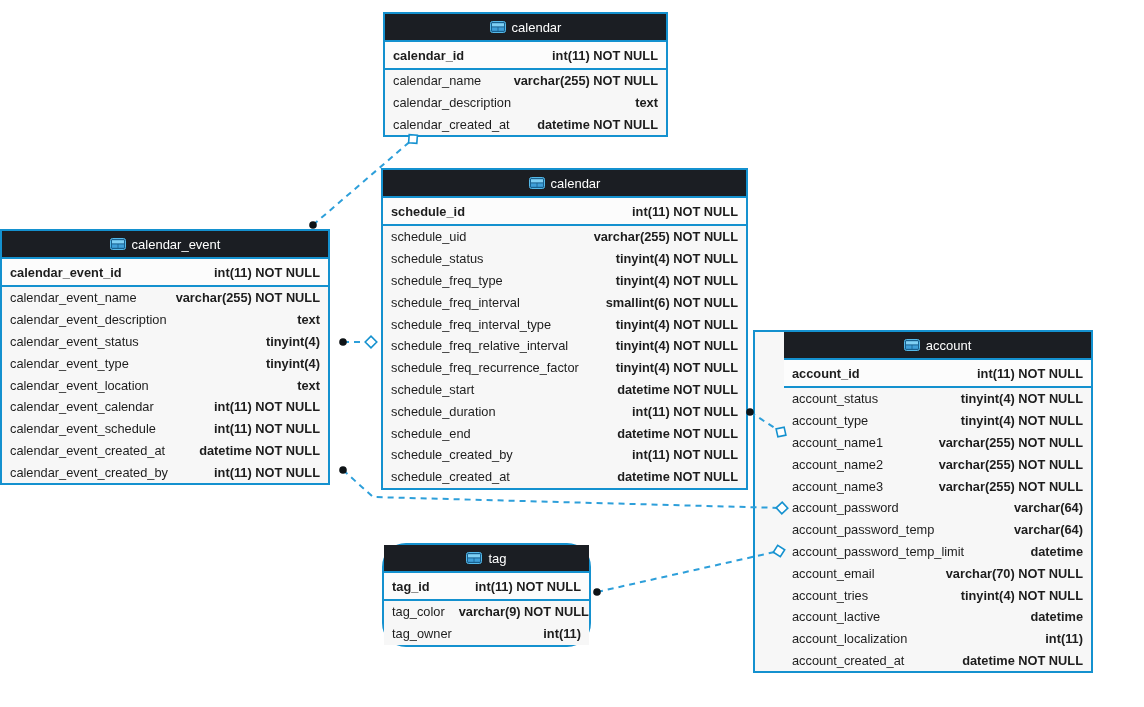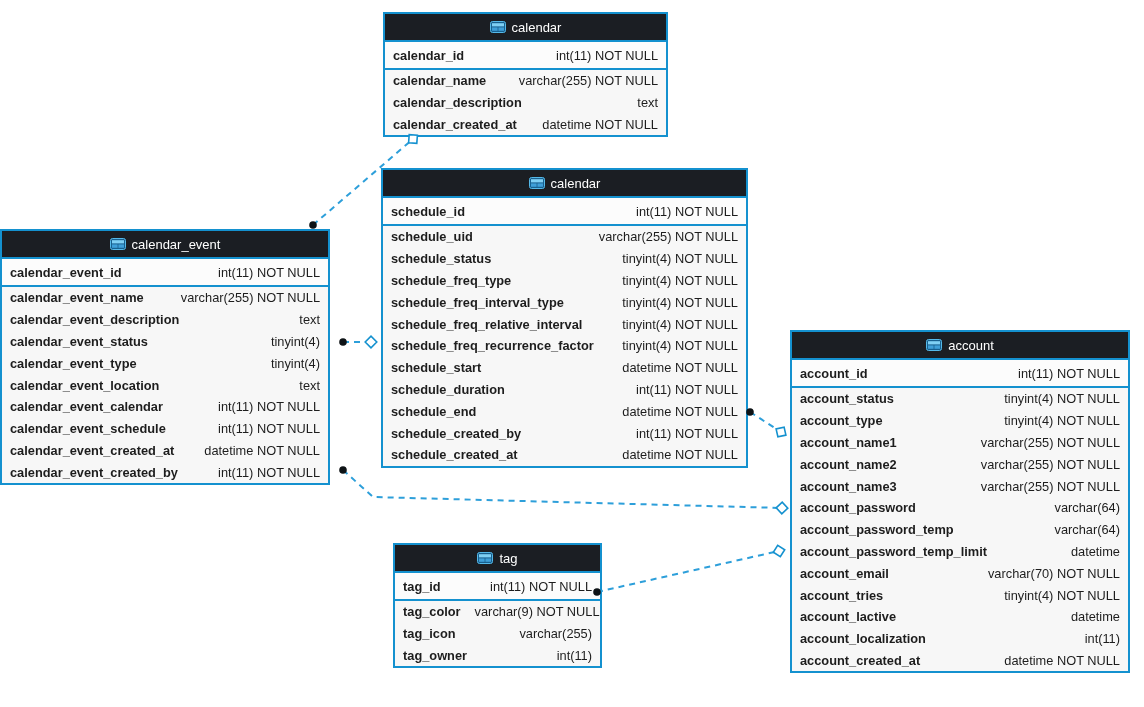--- a/index.html
+++ b/index.html
@@ -48,22 +48,22 @@
     font-size: 12.8px;
     color: var(--text);
     background: var(--body-bg);
   }
   .row.pk {
     height: 28px;
     background: var(--pk-bg);
     border-bottom: 2px solid var(--accent);
   }
   .row.pk .cname { font-weight: bold; }
-  .cname { white-space: nowrap; margin-right: 14px; font-weight: bold; }
-  .ctype { white-space: nowrap; text-align: right; }
+  .cname { white-space: nowrap; margin-right: 14px; }
+  .ctype { white-space: nowrap; text-align: right; font-weight: bold; }
 </style>
 </head>
 <body>
 
 <div id="canvas">
   <div id="tables-layer">
       <div class="db-table" style="left: 383px; top: 12px; width: 285px;">
         <div class="thead">
           <span class="ticon">
             <svg width="16" height="12" viewBox="0 0 16 12" aria-hidden="true">
@@ -114,20 +114,24 @@
         </div>
         <div class="row">
           <span class="cname">schedule_status</span>
           <span class="ctype">tinyint(4) NOT NULL</span>
         </div>
         <div class="row">
           <span class="cname">schedule_freq_type</span>
           <span class="ctype">tinyint(4) NOT NULL</span>
         </div>
         <div class="row">
+          <span class="cname">schedule_freq_interval</span>
+          <span class="ctype">smallint(6) NOT NULL</span>
+        </div>
+        <div class="row">
           <span class="cname">schedule_freq_interval_type</span>
           <span class="ctype">tinyint(4) NOT NULL</span>
         </div>
         <div class="row">
           <span class="cname">schedule_freq_relative_interval</span>
           <span class="ctype">tinyint(4) NOT NULL</span>
         </div>
         <div class="row">
           <span class="cname">schedule_freq_recurrence_factor</span>
           <span class="ctype">tinyint(4) NOT NULL</span>
@@ -199,21 +203,21 @@
         </div>
         <div class="row">
           <span class="cname">calendar_event_created_at</span>
           <span class="ctype">datetime NOT NULL</span>
         </div>
         <div class="row">
           <span class="cname">calendar_event_created_by</span>
           <span class="ctype">int(11) NOT NULL</span>
         </div>
       </div>
-      <div class="db-table" style="left: 790px; top: 330px; width: 340px;">
+      <div class="db-table" style="left: 753px; top: 330px; width: 340px; padding-left: 29px;">
         <div class="thead">
           <span class="ticon">
             <svg width="16" height="12" viewBox="0 0 16 12" aria-hidden="true">
               <rect x="0.5" y="0.5" width="15" height="11" rx="2" fill="#17608f" stroke="#55b9e9" stroke-width="1"></rect>
               <rect x="2" y="2.2" width="12" height="3.2" fill="#7fd0f4"></rect>
               <rect x="2" y="6.4" width="5.6" height="3.4" fill="#3f9fd8"></rect>
               <rect x="8.4" y="6.4" width="5.6" height="3.4" fill="#3f9fd8"></rect>
             </svg>
           </span>
           <span class="ttitle">account</span>
@@ -268,43 +272,39 @@
         </div>
         <div class="row">
           <span class="cname">account_localization</span>
           <span class="ctype">int(11)</span>
         </div>
         <div class="row">
           <span class="cname">account_created_at</span>
           <span class="ctype">datetime NOT NULL</span>
         </div>
       </div>
-      <div class="db-table" style="left: 393px; top: 543px; width: 209px;">
+      <div class="db-table" style="left: 382px; top: 543px; width: 209px; border-radius: 24px;">
         <div class="thead">
           <span class="ticon">
             <svg width="16" height="12" viewBox="0 0 16 12" aria-hidden="true">
               <rect x="0.5" y="0.5" width="15" height="11" rx="2" fill="#17608f" stroke="#55b9e9" stroke-width="1"></rect>
               <rect x="2" y="2.2" width="12" height="3.2" fill="#7fd0f4"></rect>
               <rect x="2" y="6.4" width="5.6" height="3.4" fill="#3f9fd8"></rect>
               <rect x="8.4" y="6.4" width="5.6" height="3.4" fill="#3f9fd8"></rect>
             </svg>
           </span>
           <span class="ttitle">tag</span>
         </div>
         <div class="row pk">
           <span class="cname">tag_id</span>
           <span class="ctype">int(11) NOT NULL</span>
         </div>
         <div class="row">
           <span class="cname">tag_color</span>
           <span class="ctype">varchar(9) NOT NULL</span>
-        </div>
-        <div class="row">
-          <span class="cname">tag_icon</span>
-          <span class="ctype">varchar(255)</span>
         </div>
         <div class="row">
           <span class="cname">tag_owner</span>
           <span class="ctype">int(11)</span>
         </div>
       </div>
     </div>
   <svg id="relations-layer" width="1144" height="707" viewBox="0 0 1144 707" xmlns="http://www.w3.org/2000/svg">
       <g>
         <polyline points="313,225 413,139" fill="none" stroke="#2d9fda" stroke-width="2" stroke-dasharray="6 5"></polyline>

